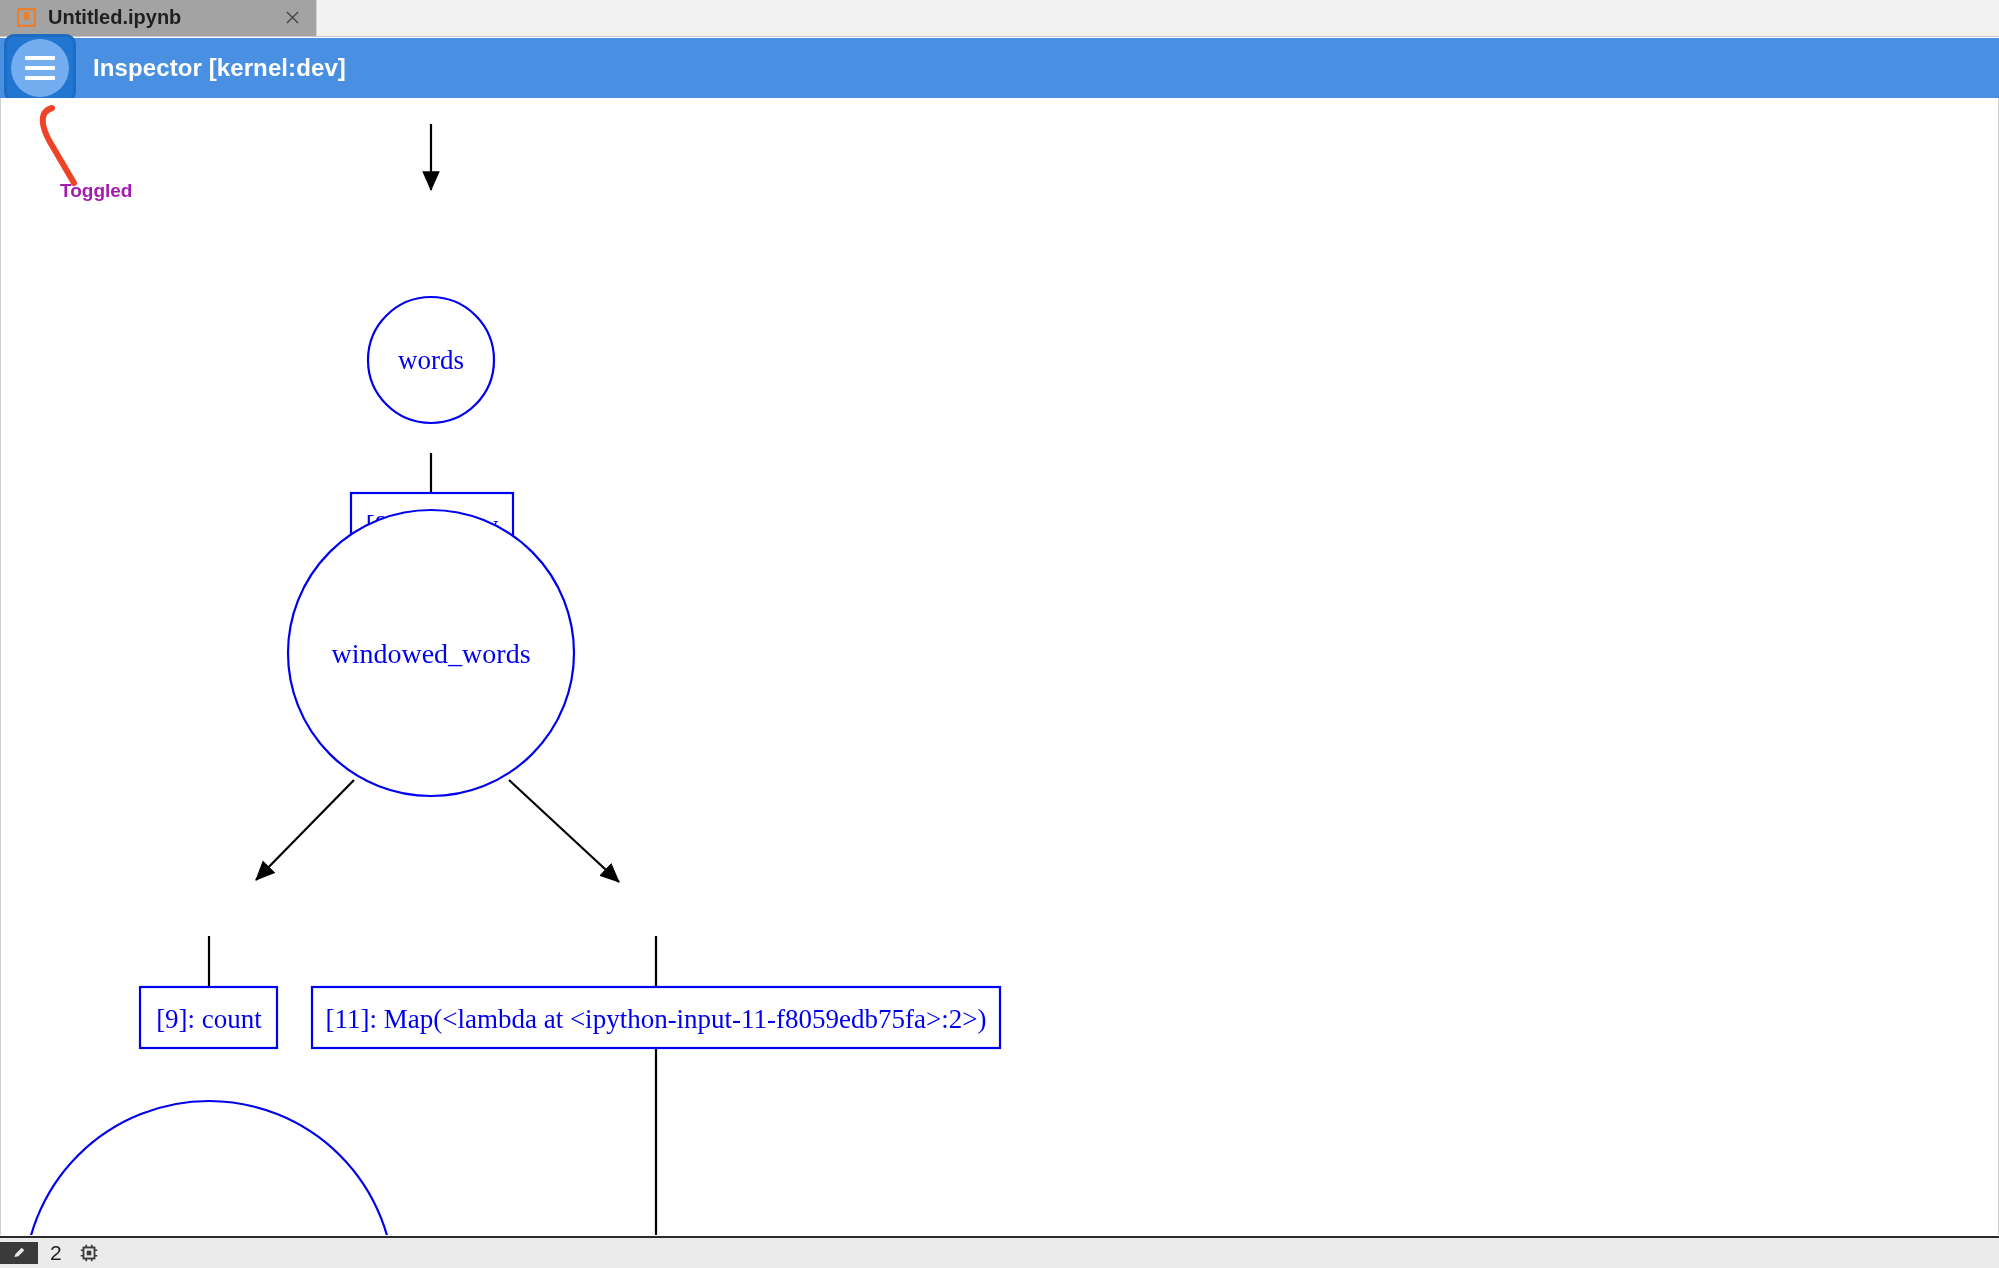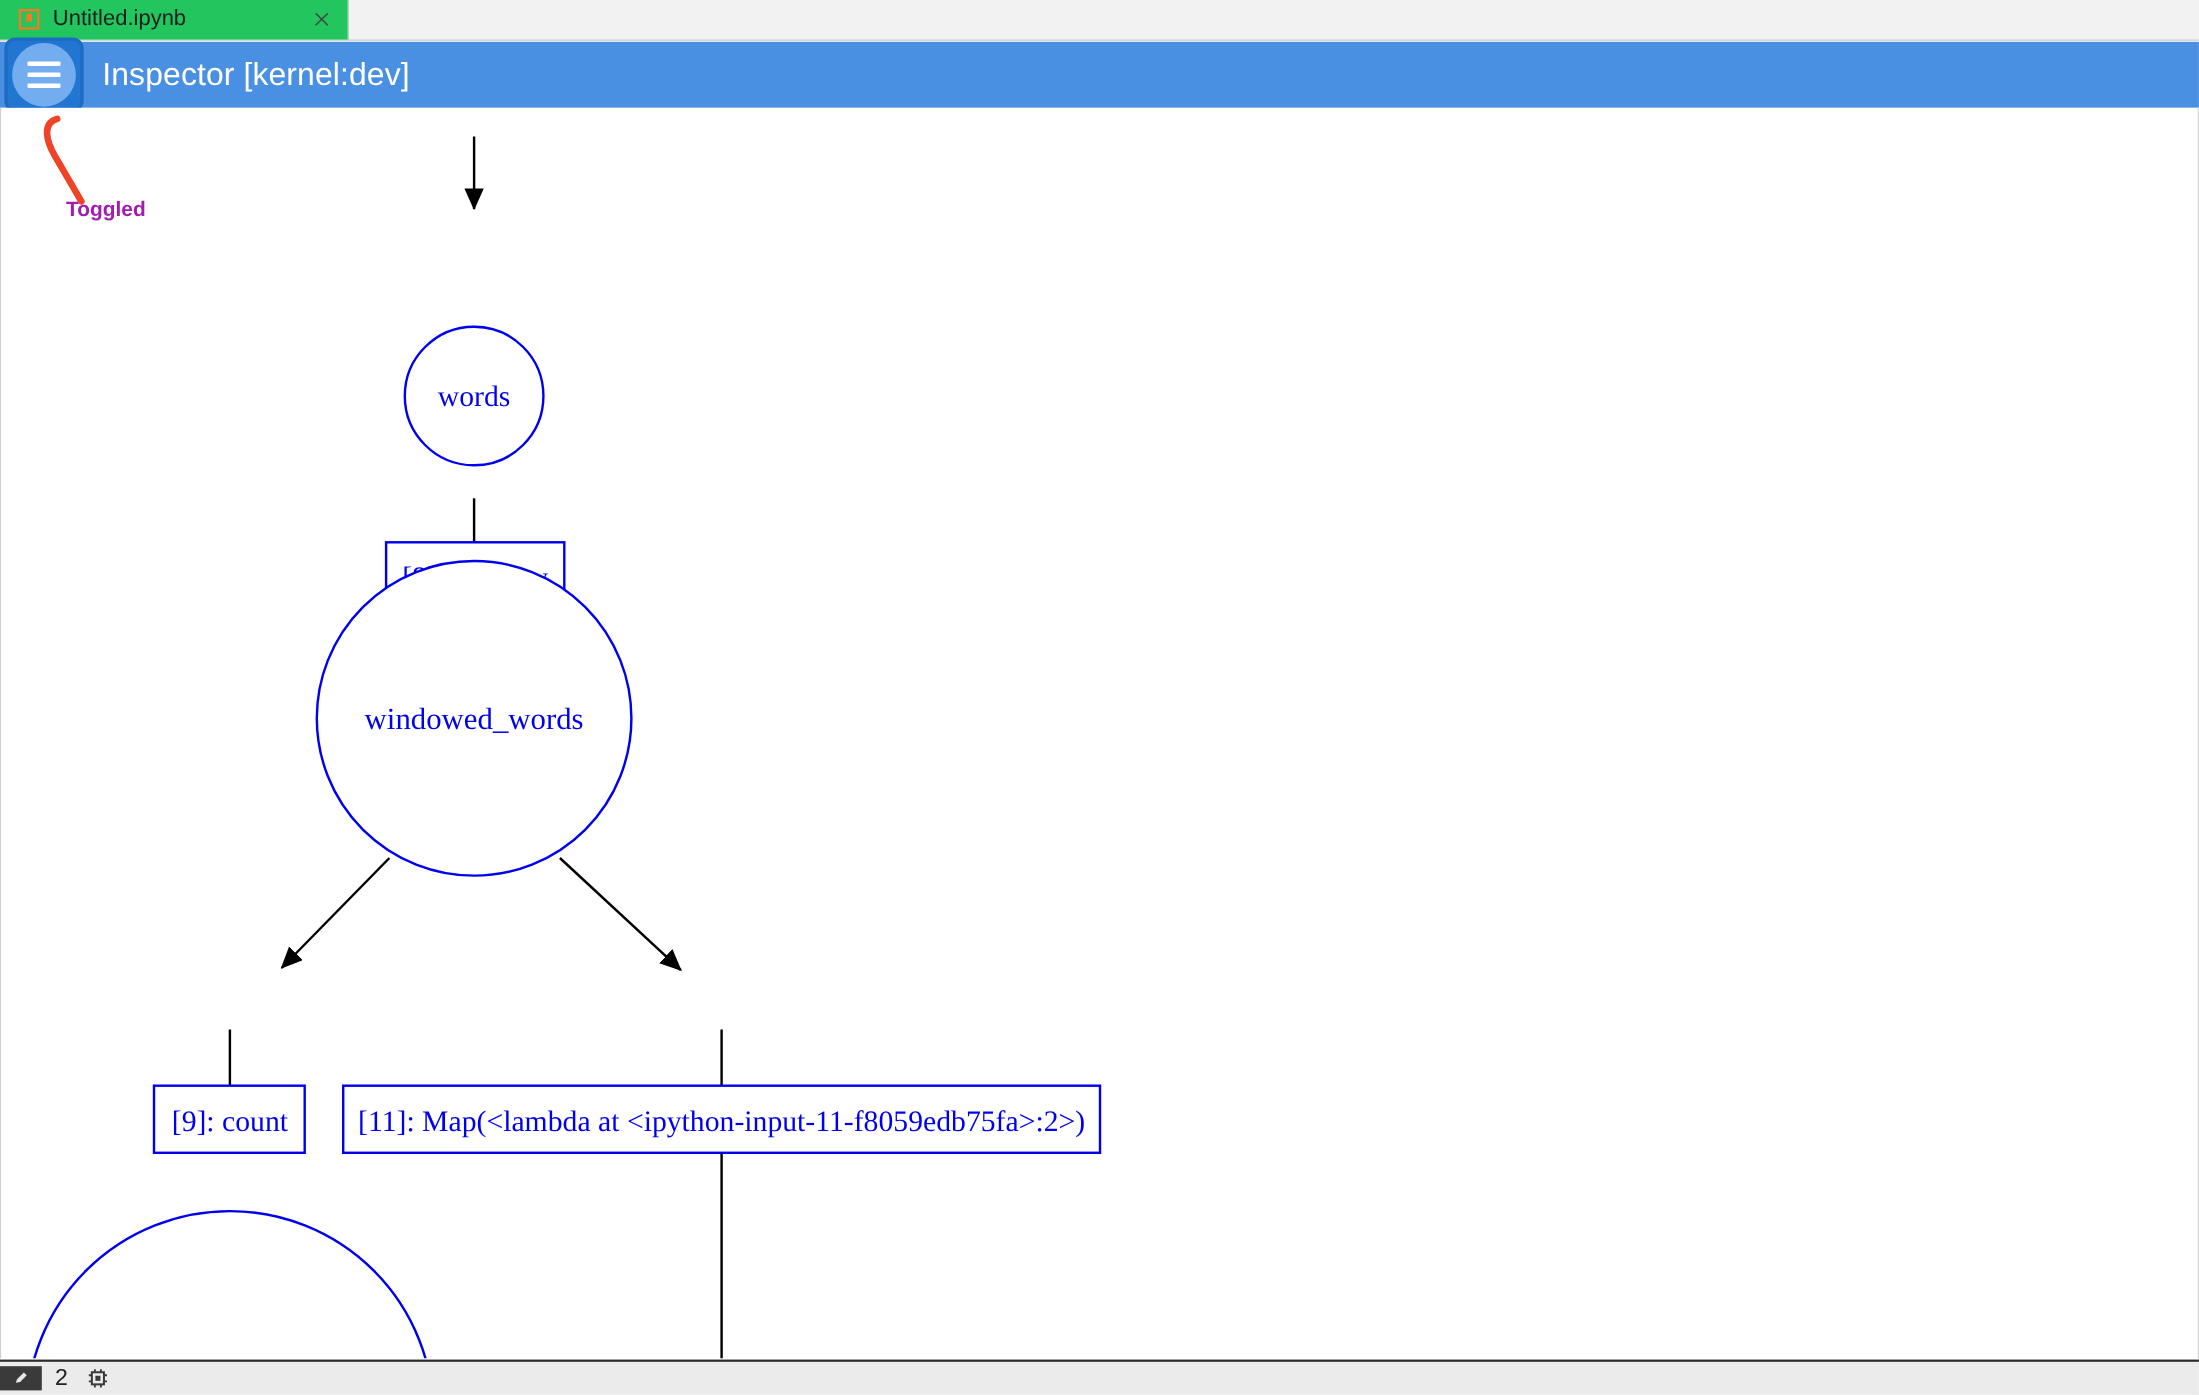--- a/index.html
+++ b/index.html
@@ -34,22 +34,23 @@
     align-items: center;
     padding: 0 14px 0 16px;
     font-size: 20px;
     color: #1f1f1f;
     border-right: 1px solid #d4d4d4;
     background: #ededed;
     position: relative;
     white-space: nowrap;
   }
   .tab.inactive {
-    background: #22c55e;
+    background: #a3a3a3;
     width: 317px;
+    font-weight: bold;
   }
   .tab.active {
     background: #ffffff;
     border-top: 3px solid #4c86d8;
     border-left: 1px solid #d4d4d4;
     padding-top: 0;
   }
   .tab-icon {
     width: 21px;
     height: 21px;
@@ -109,22 +110,22 @@
   .menu-circle i {
     display: block;
     width: 30px;
     height: 4px;
     background: #ffffff;
     border-radius: 1px;
   }
   .header-title {
     margin-left: 93px;
     color: #ffffff;
-    font-size: 29px;
-    font-weight: normal;
+    font-size: 24px;
+    font-weight: bold;
     letter-spacing: 0.1px;
     white-space: nowrap;
   }
 
   
   .canvas {
     position: absolute;
     left: 0;
     top: 98px;
     width: 1999px;

